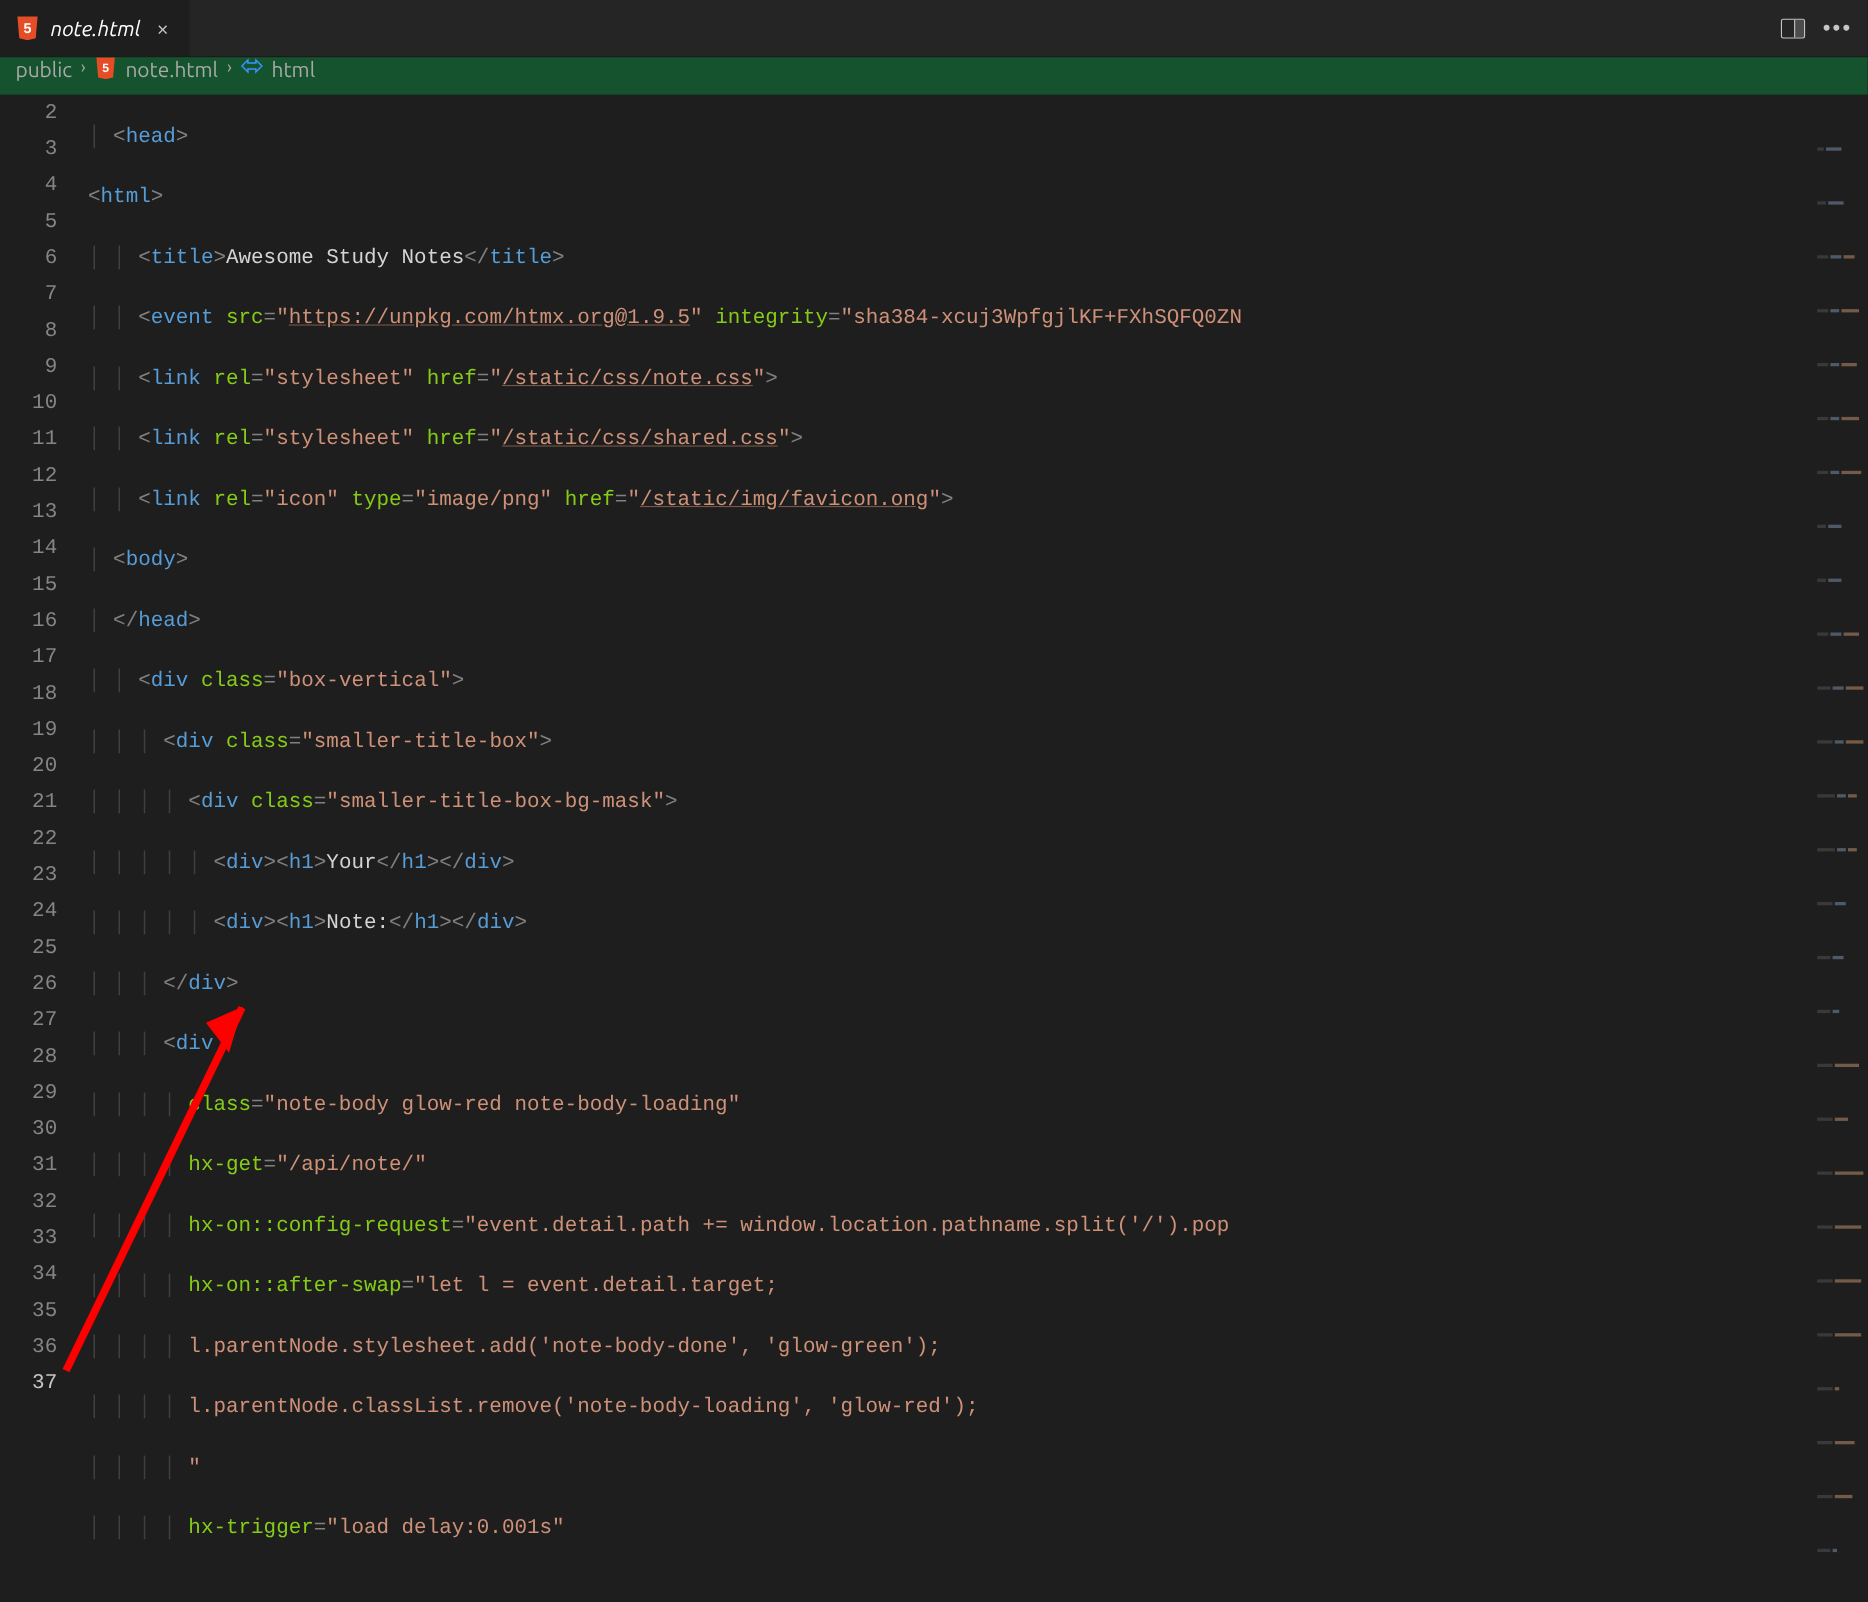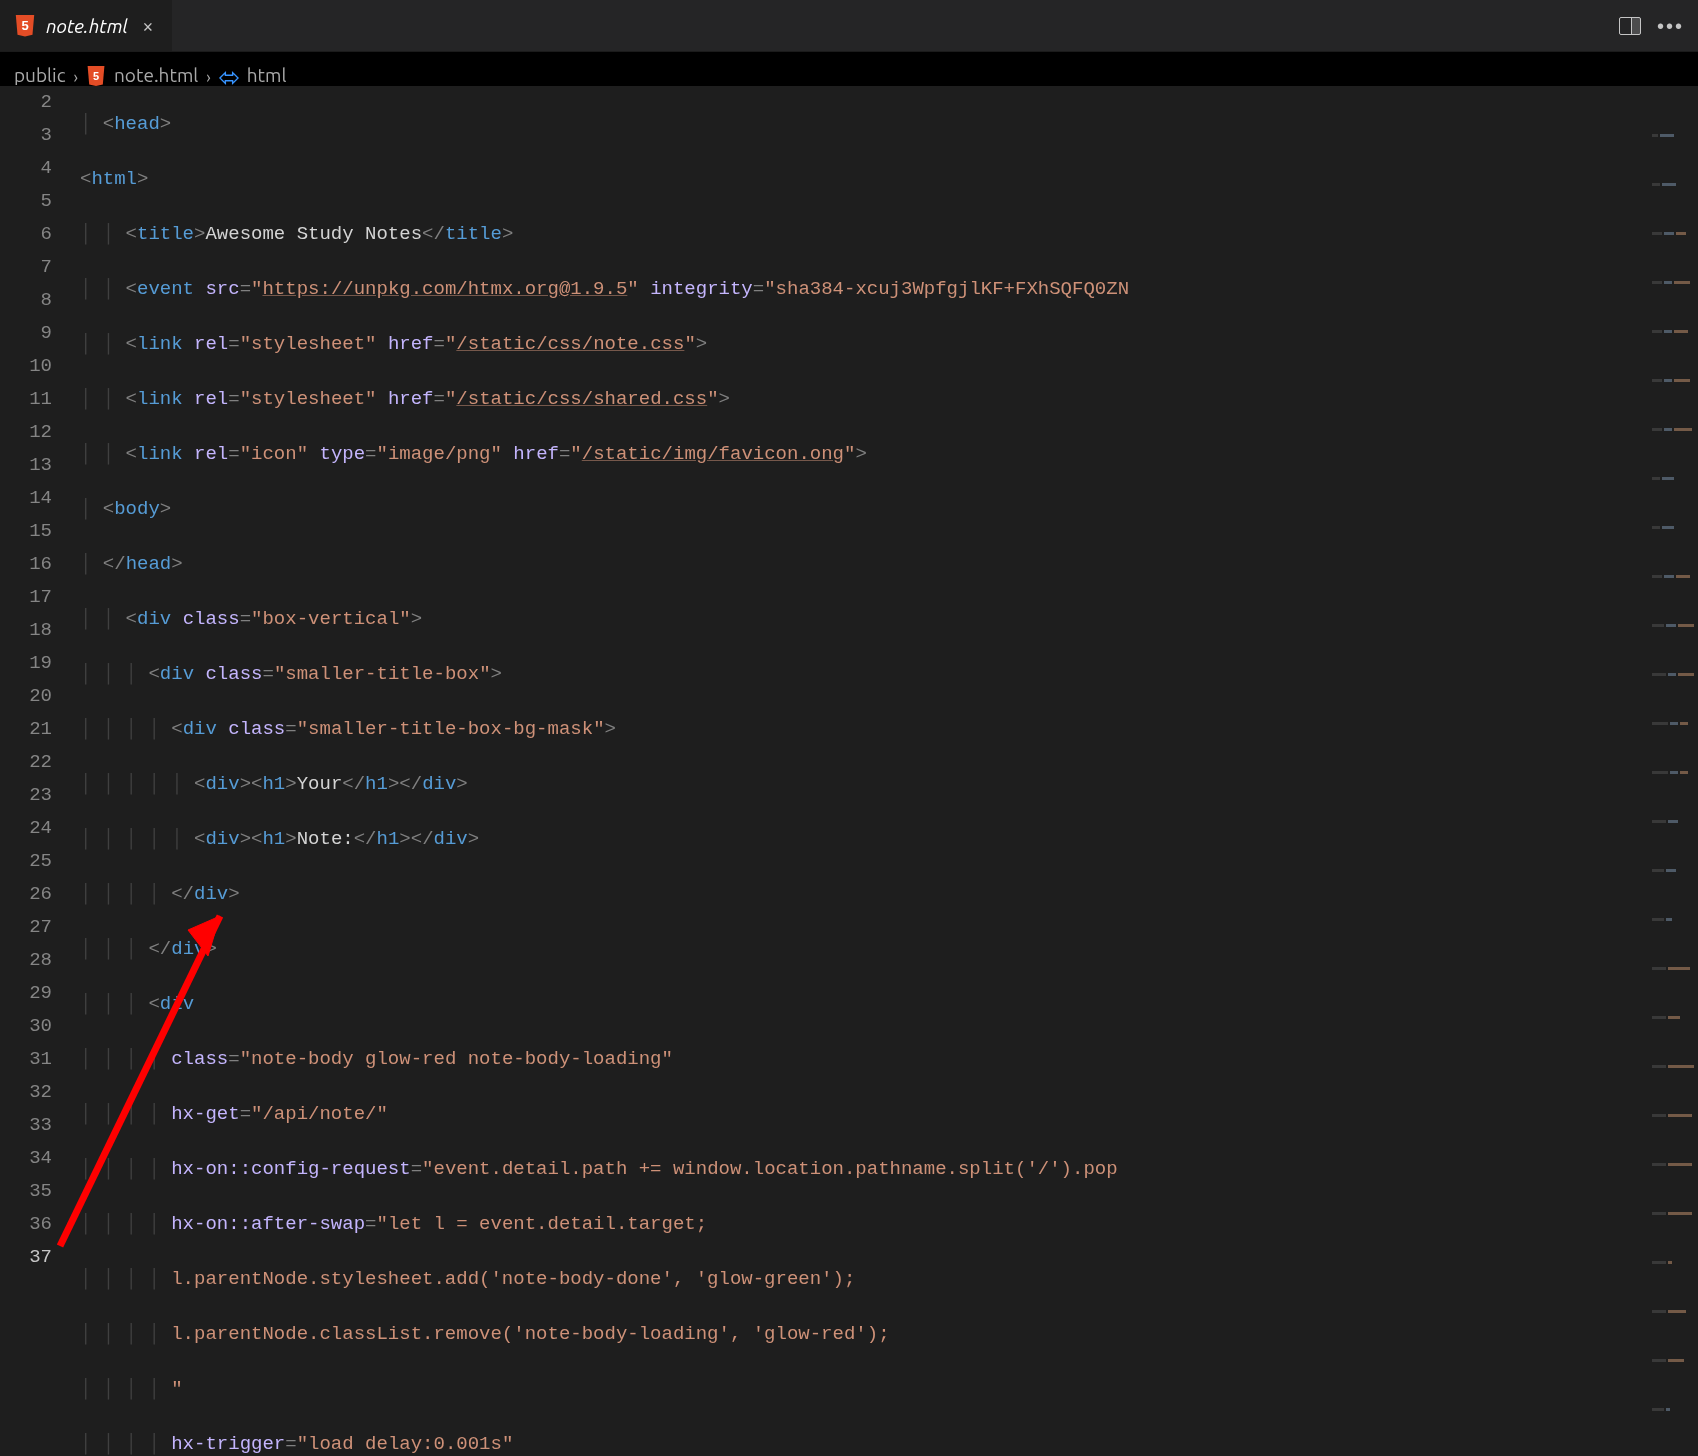--- a/index.html
+++ b/index.html
@@ -64,27 +64,27 @@
     position:absolute; right:0; top:0; bottom:0; width:9px; background:#c5c5c540;
   }
   .tabbar-actions .dots{
     margin-left:16px; font-size:20px; letter-spacing:2px; line-height:1;
     font-family: sans-serif;
   }
 
   
   .breadcrumb {
     height: 34px;
-    display:flex; align-items:flex-end;
+    display:flex; align-items:flex-start;
     gap: 8px;
     padding-left: 14px;
     font-family: -apple-system, "Segoe UI", Ubuntu, sans-serif;
     font-size: 19px;
     color:#a9a9a9;
-    background:#000000;
+    background:#14532d;
   }
   .breadcrumb .chev { color:#a9a9a9; font-size:16px; }
   .breadcrumb .html5-icon{
     width:20px; height:20px; background:#e44d26;
     clip-path: polygon(8% 0, 92% 0, 84% 92%, 50% 100%, 16% 92%);
     position:relative;
   }
   .breadcrumb .html5-icon::after{
     content:"5"; position:absolute; left:0; right:0; top:0; text-align:center;
     font: 700 11px/20px sans-serif; color:#fff;
@@ -119,21 +119,21 @@
 
   
   .guide{
     color:#404040;
     user-select:none;
   }
 
   
   .pn { color:#808080; }          
   .tag{ color:#569cd6; }          
-  .attr{ color:#c4b5fd; }         
+  .attr{ color:#84cc16; }         
   .str{ color:#ce9178; }          
   .ul { text-decoration: underline; text-decoration-color:#ce917880; }
   .txt{ color:#d4d4d4; }          
 
   
   .minimap{
     position:absolute;
     top:0; right:0;
     width:46px;
     height:280px;
@@ -245,21 +245,20 @@
 <div class="row"><span class="guide">│ │ </span><span class="pn">&lt;</span><span class="tag">link</span> <span class="attr">rel</span><span class="pn">=</span><span class="str">"<span>stylesheet</span>"</span> <span class="attr">href</span><span class="pn">=</span><span class="str">"<span class="ul">/static/css/note.css</span>"</span><span class="pn">&gt;</span></div>
 <div class="row"><span class="guide">│ │ </span><span class="pn">&lt;</span><span class="tag">link</span> <span class="attr">rel</span><span class="pn">=</span><span class="str">"<span>stylesheet</span>"</span> <span class="attr">href</span><span class="pn">=</span><span class="str">"<span class="ul">/static/css/shared.css</span>"</span><span class="pn">&gt;</span></div>
 <div class="row"><span class="guide">│ │ </span><span class="pn">&lt;</span><span class="tag">link</span> <span class="attr">rel</span><span class="pn">=</span><span class="str">"<span>icon</span>"</span> <span class="attr">type</span><span class="pn">=</span><span class="str">"<span>image/png</span>"</span> <span class="attr">href</span><span class="pn">=</span><span class="str">"<span class="ul">/static/img/favicon.ong</span>"</span><span class="pn">&gt;</span></div>
 <div class="row"><span class="guide">│ </span><span class="pn">&lt;</span><span class="tag">body</span><span class="pn">&gt;</span></div>
 <div class="row"><span class="guide">│ </span><span class="pn">&lt;/</span><span class="tag">head</span><span class="pn">&gt;</span></div>
 <div class="row"><span class="guide">│ │ </span><span class="pn">&lt;</span><span class="tag">div</span> <span class="attr">class</span><span class="pn">=</span><span class="str">"<span>box-vertical</span>"</span><span class="pn">&gt;</span></div>
 <div class="row"><span class="guide">│ │ │ </span><span class="pn">&lt;</span><span class="tag">div</span> <span class="attr">class</span><span class="pn">=</span><span class="str">"<span>smaller-title-box</span>"</span><span class="pn">&gt;</span></div>
 <div class="row"><span class="guide">│ │ │ │ </span><span class="pn">&lt;</span><span class="tag">div</span> <span class="attr">class</span><span class="pn">=</span><span class="str">"<span>smaller-title-box-bg-mask</span>"</span><span class="pn">&gt;</span></div>
 <div class="row"><span class="guide">│ │ │ │ │ </span><span class="pn">&lt;</span><span class="tag">div</span><span class="pn">&gt;&lt;</span><span class="tag">h1</span><span class="pn">&gt;</span><span class="txt">Your</span><span class="pn">&lt;/</span><span class="tag">h1</span><span class="pn">&gt;&lt;/</span><span class="tag">div</span><span class="pn">&gt;</span></div>
 <div class="row"><span class="guide">│ │ │ │ │ </span><span class="pn">&lt;</span><span class="tag">div</span><span class="pn">&gt;&lt;</span><span class="tag">h1</span><span class="pn">&gt;</span><span class="txt">Note:</span><span class="pn">&lt;/</span><span class="tag">h1</span><span class="pn">&gt;&lt;/</span><span class="tag">div</span><span class="pn">&gt;</span></div>
-<div class="row"><span class="guide">│ │ │ │ </span><span class="pn">&lt;/</span><span class="tag">div</span><span class="pn">&gt;</span></div>
 <div class="row"><span class="guide">│ │ │ </span><span class="pn">&lt;/</span><span class="tag">div</span><span class="pn">&gt;</span></div>
 <div class="row"><span class="guide">│ │ │ </span><span class="pn">&lt;</span><span class="tag">div</span></div>
 <div class="row"><span class="guide">│ │ │ │ </span><span class="attr">class</span><span class="pn">=</span><span class="str">"<span>note-body glow-red note-body-loading</span>"</span></div>
 <div class="row"><span class="guide">│ │ │ │ </span><span class="attr">hx-get</span><span class="pn">=</span><span class="str">"<span>/api/note/</span>"</span></div>
 <div class="row"><span class="guide">│ │ │ │ </span><span class="attr">hx-on::config-request</span><span class="pn">=</span><span class="str">"<span>event.detail.path += window.location.pathname.split('/').pop</span></span></div>
 <div class="row"><span class="guide">│ │ │ │ </span><span class="attr">hx-on::after-swap</span><span class="pn">=</span><span class="str">"<span>let l = event.detail.target;</span></span></div>
 <div class="row"><span class="guide">│ │ │ │ </span><span class="str">l.parentNode.stylesheet.add('note-body-done', 'glow-green');</span></div>
 <div class="row"><span class="guide">│ │ │ │ </span><span class="str">l.parentNode.classList.remove('note-body-loading', 'glow-red');</span></div>
 <div class="row"><span class="guide">│ │ │ │ </span><span class="str">"</span></div>
 <div class="row"><span class="guide">│ │ │ │ </span><span class="attr">hx-trigger</span><span class="pn">=</span><span class="str">"<span>load delay:0.001s</span>"</span></div>

